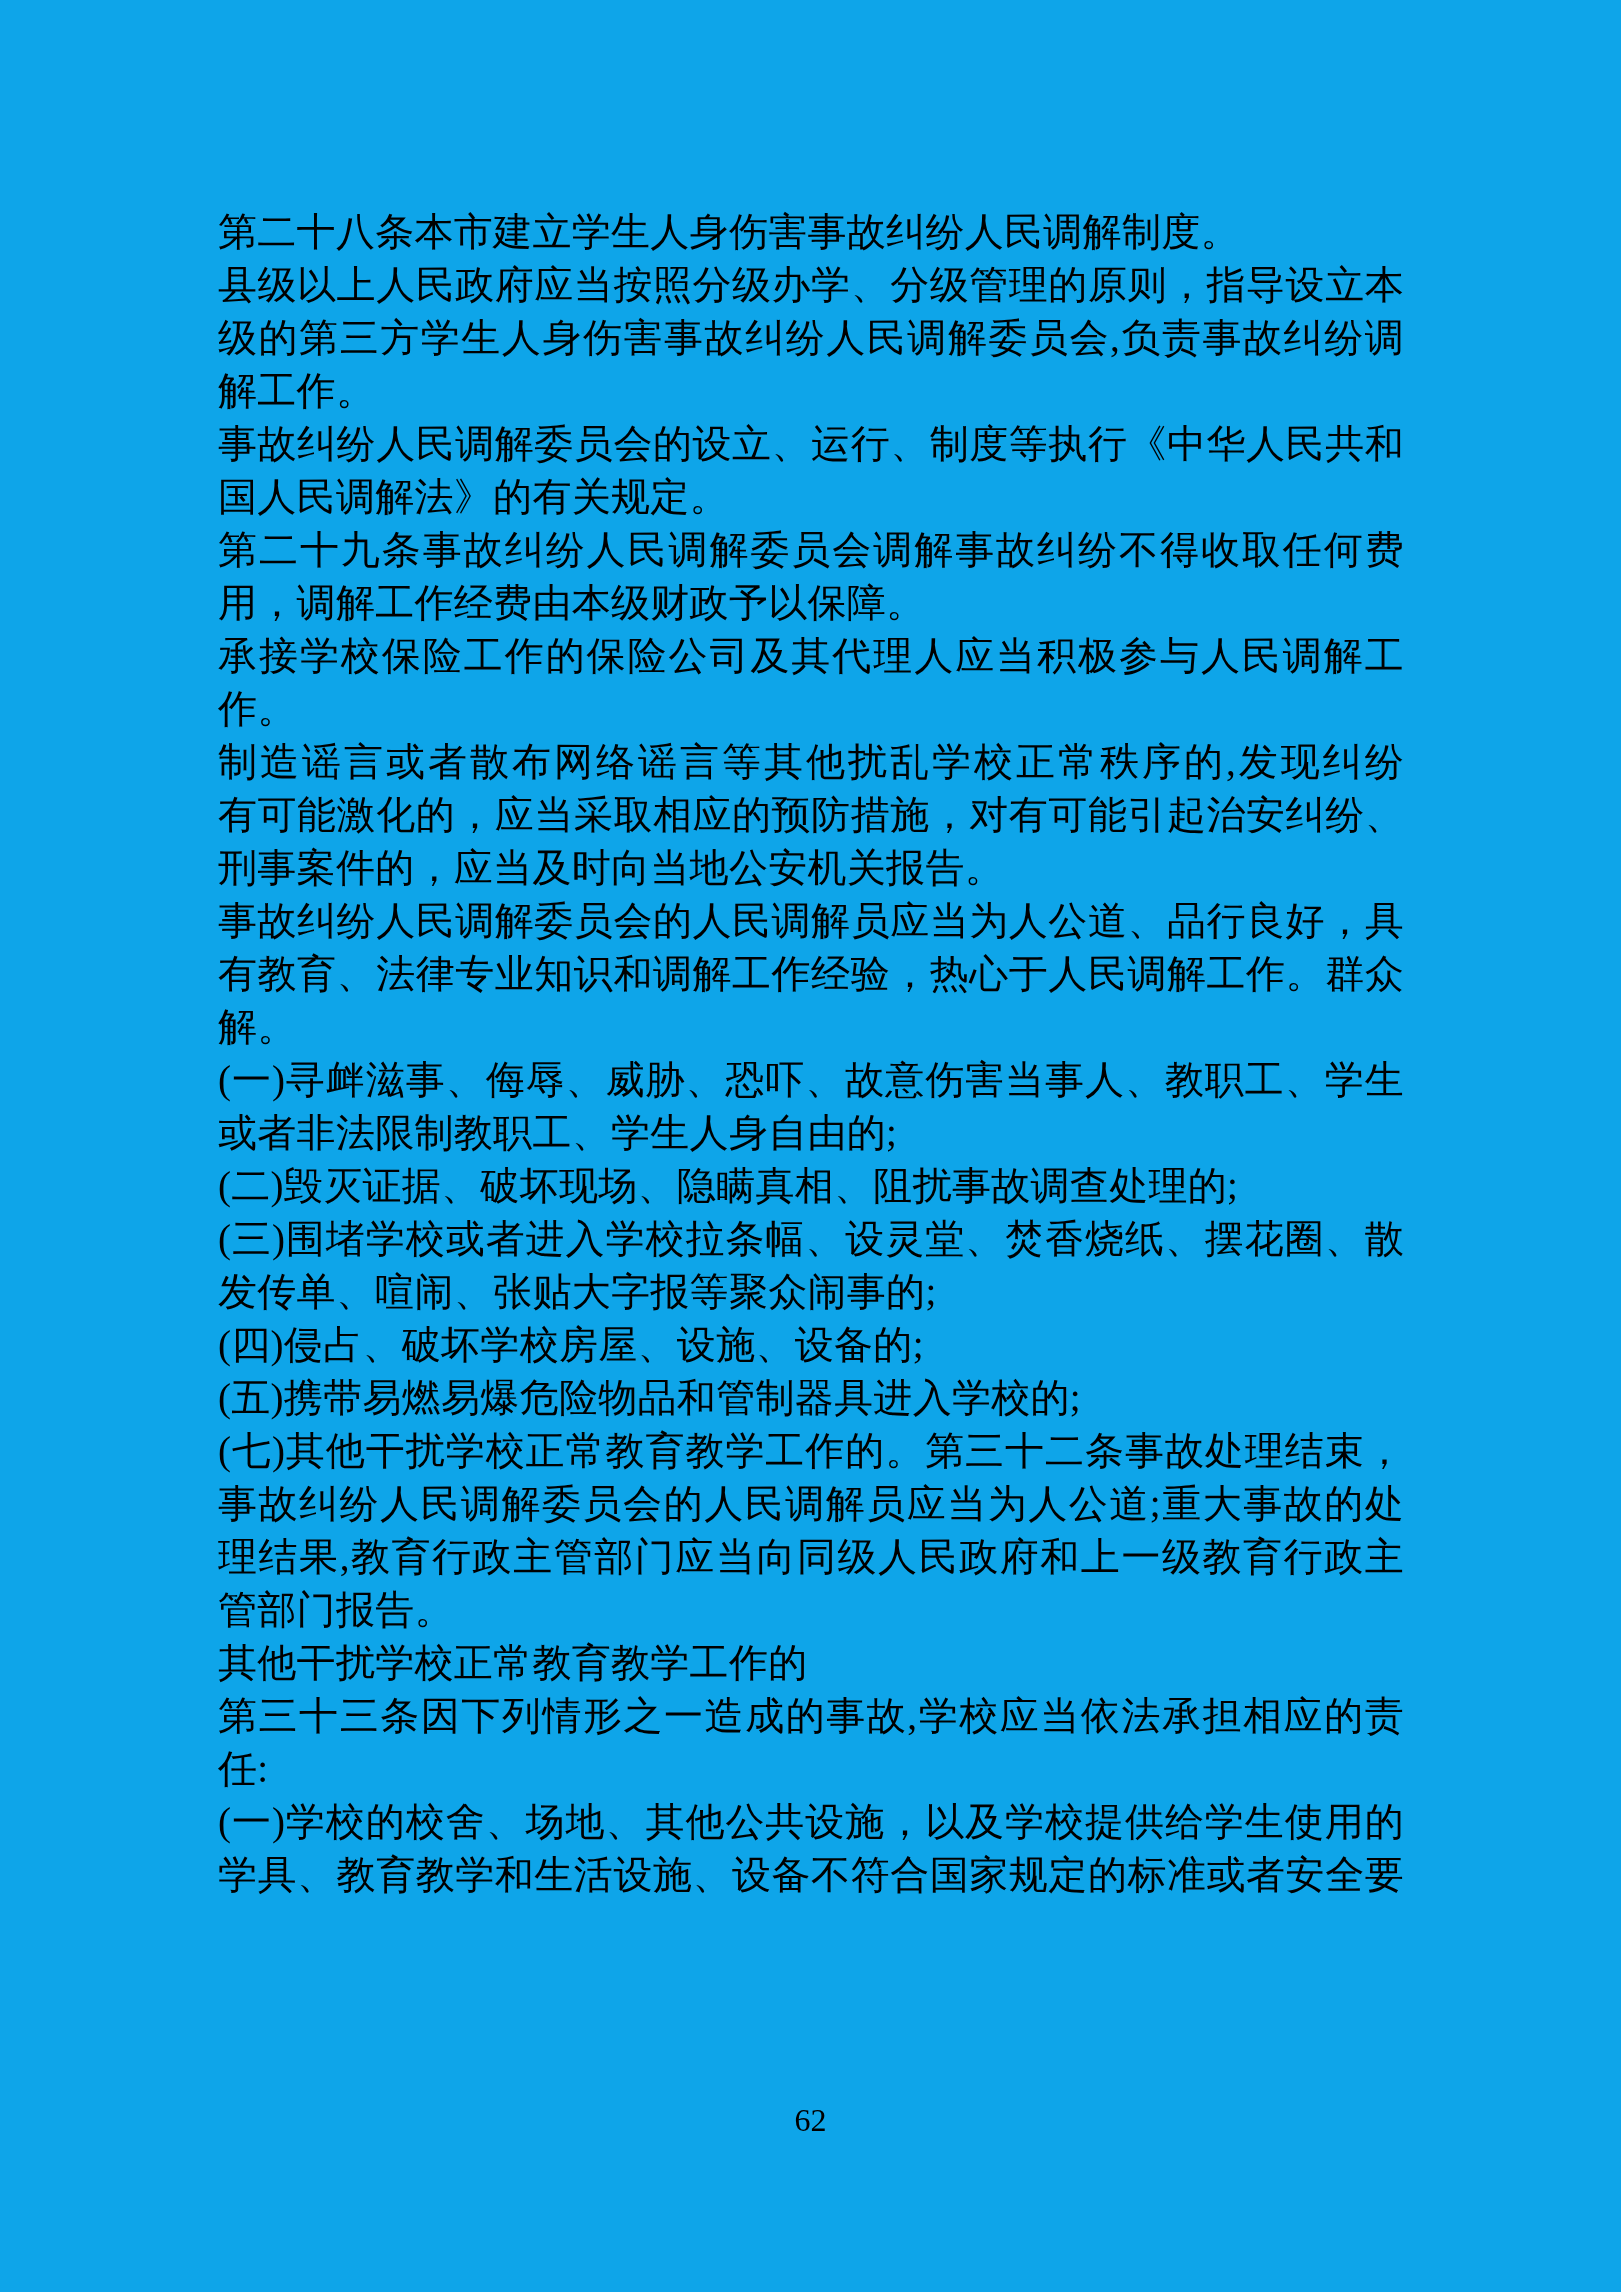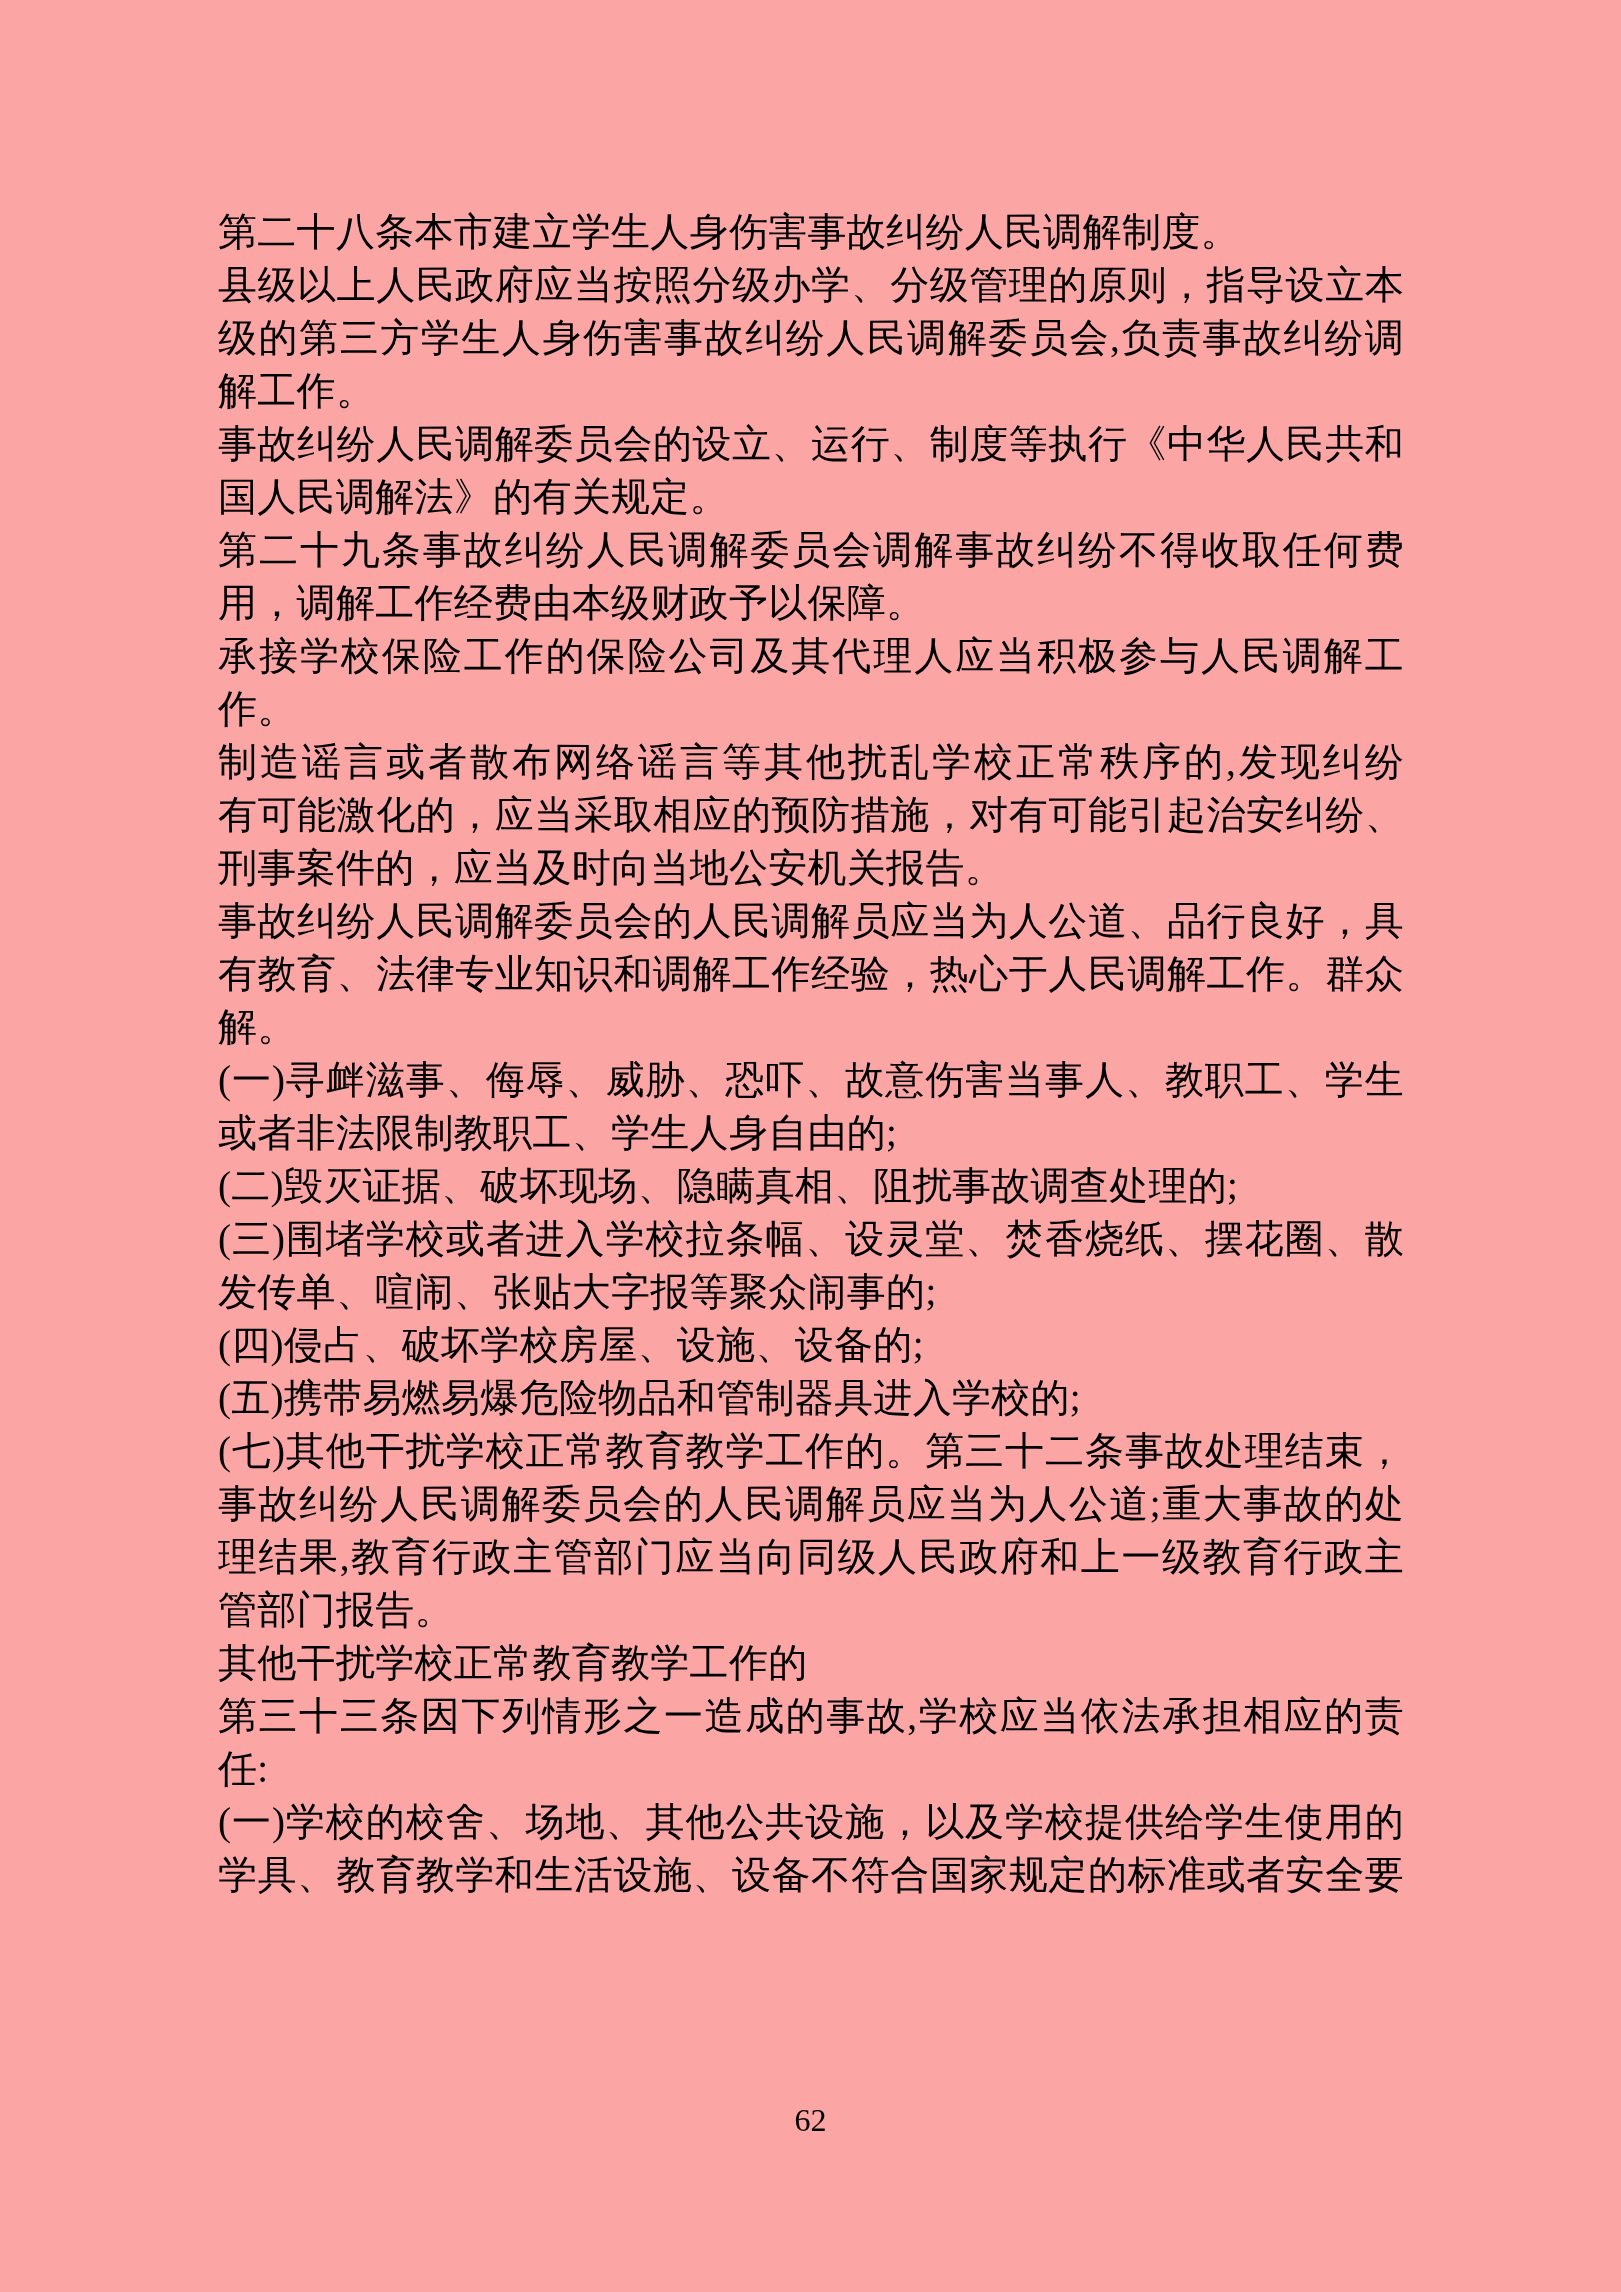--- a/index.html
+++ b/index.html
@@ -4,21 +4,21 @@
 <style>
   html, body {
     margin: 0;
     padding: 0;
     background: #ffffff;
   }
   .page {
     position: relative;
     width: 1621px;
     height: 2293px;
-    background: #fca5a5;
+    background: #0ea5e9;
     color: #000000;
     font-family: "Liberation Serif", "DejaVu Serif", serif;
     overflow: hidden;
   }
   .text-block {
     position: absolute;
     left: 218px;
     top: 205px;
     width: 1186px;
   }

